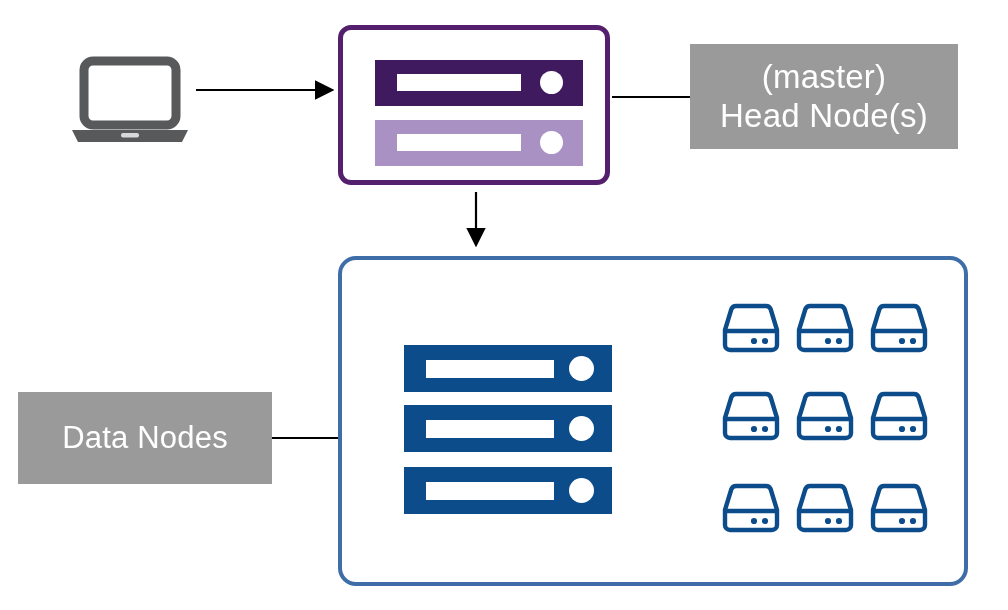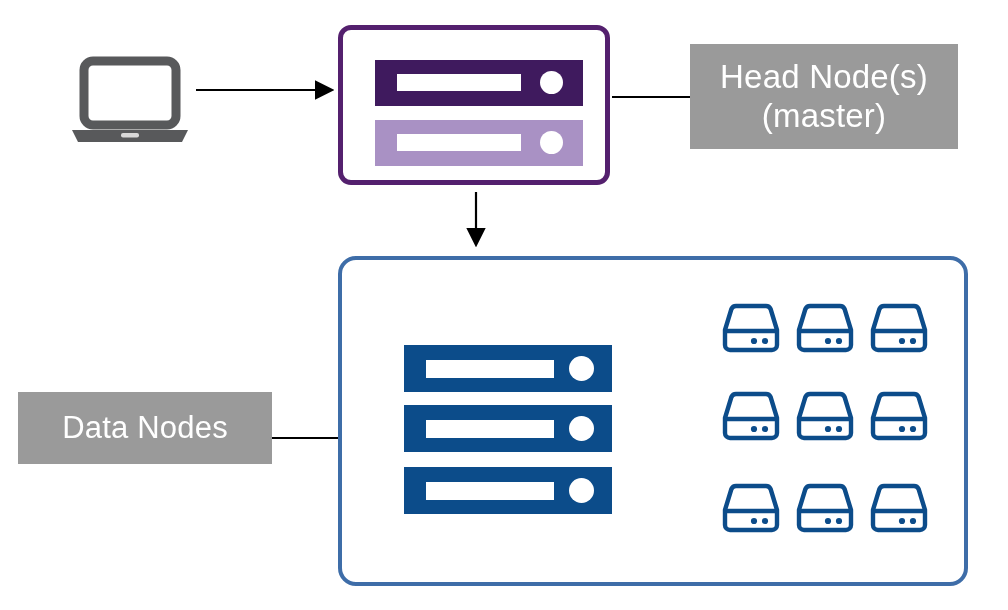--- a/index.html
+++ b/index.html
@@ -34,21 +34,21 @@
   }
   .label-box .ln { display: block; white-space: nowrap; }
 
   #head-label {
     left: 690px; top: 44px;
     width: 268px; height: 105px;
     font-size: 33px;
   }
   #data-label {
     left: 18px; top: 392px;
-    width: 254px; height: 72px;
+    width: 254px; height: 92px;
     font-size: 31px;
   }
 
   
   #head-box {
     left: 338px; top: 25px;
     width: 272px; height: 160px;
     border: 5px solid #54206e;
     border-radius: 13px;
     background: #ffffff;
@@ -166,22 +166,22 @@
       <span class="slot"></span>
       <span class="led"></span>
     </div>
     <div class="server srv-head abs" id="srv-head-2">
       <span class="slot"></span>
       <span class="led"></span>
     </div>
   </div>
 
   <div id="head-label" class="abs label-box">
+    <span class="ln">(master)</span>
     <span class="ln">Head Node(s)</span>
-    <span class="ln">(master)</span>
   </div>
 
   <div id="data-box" class="abs">
 
     <div class="server srv-data abs" id="srv-data-1">
       <span class="slot"></span>
       <span class="led"></span>
     </div>
     <div class="server srv-data abs" id="srv-data-2">
       <span class="slot"></span>

